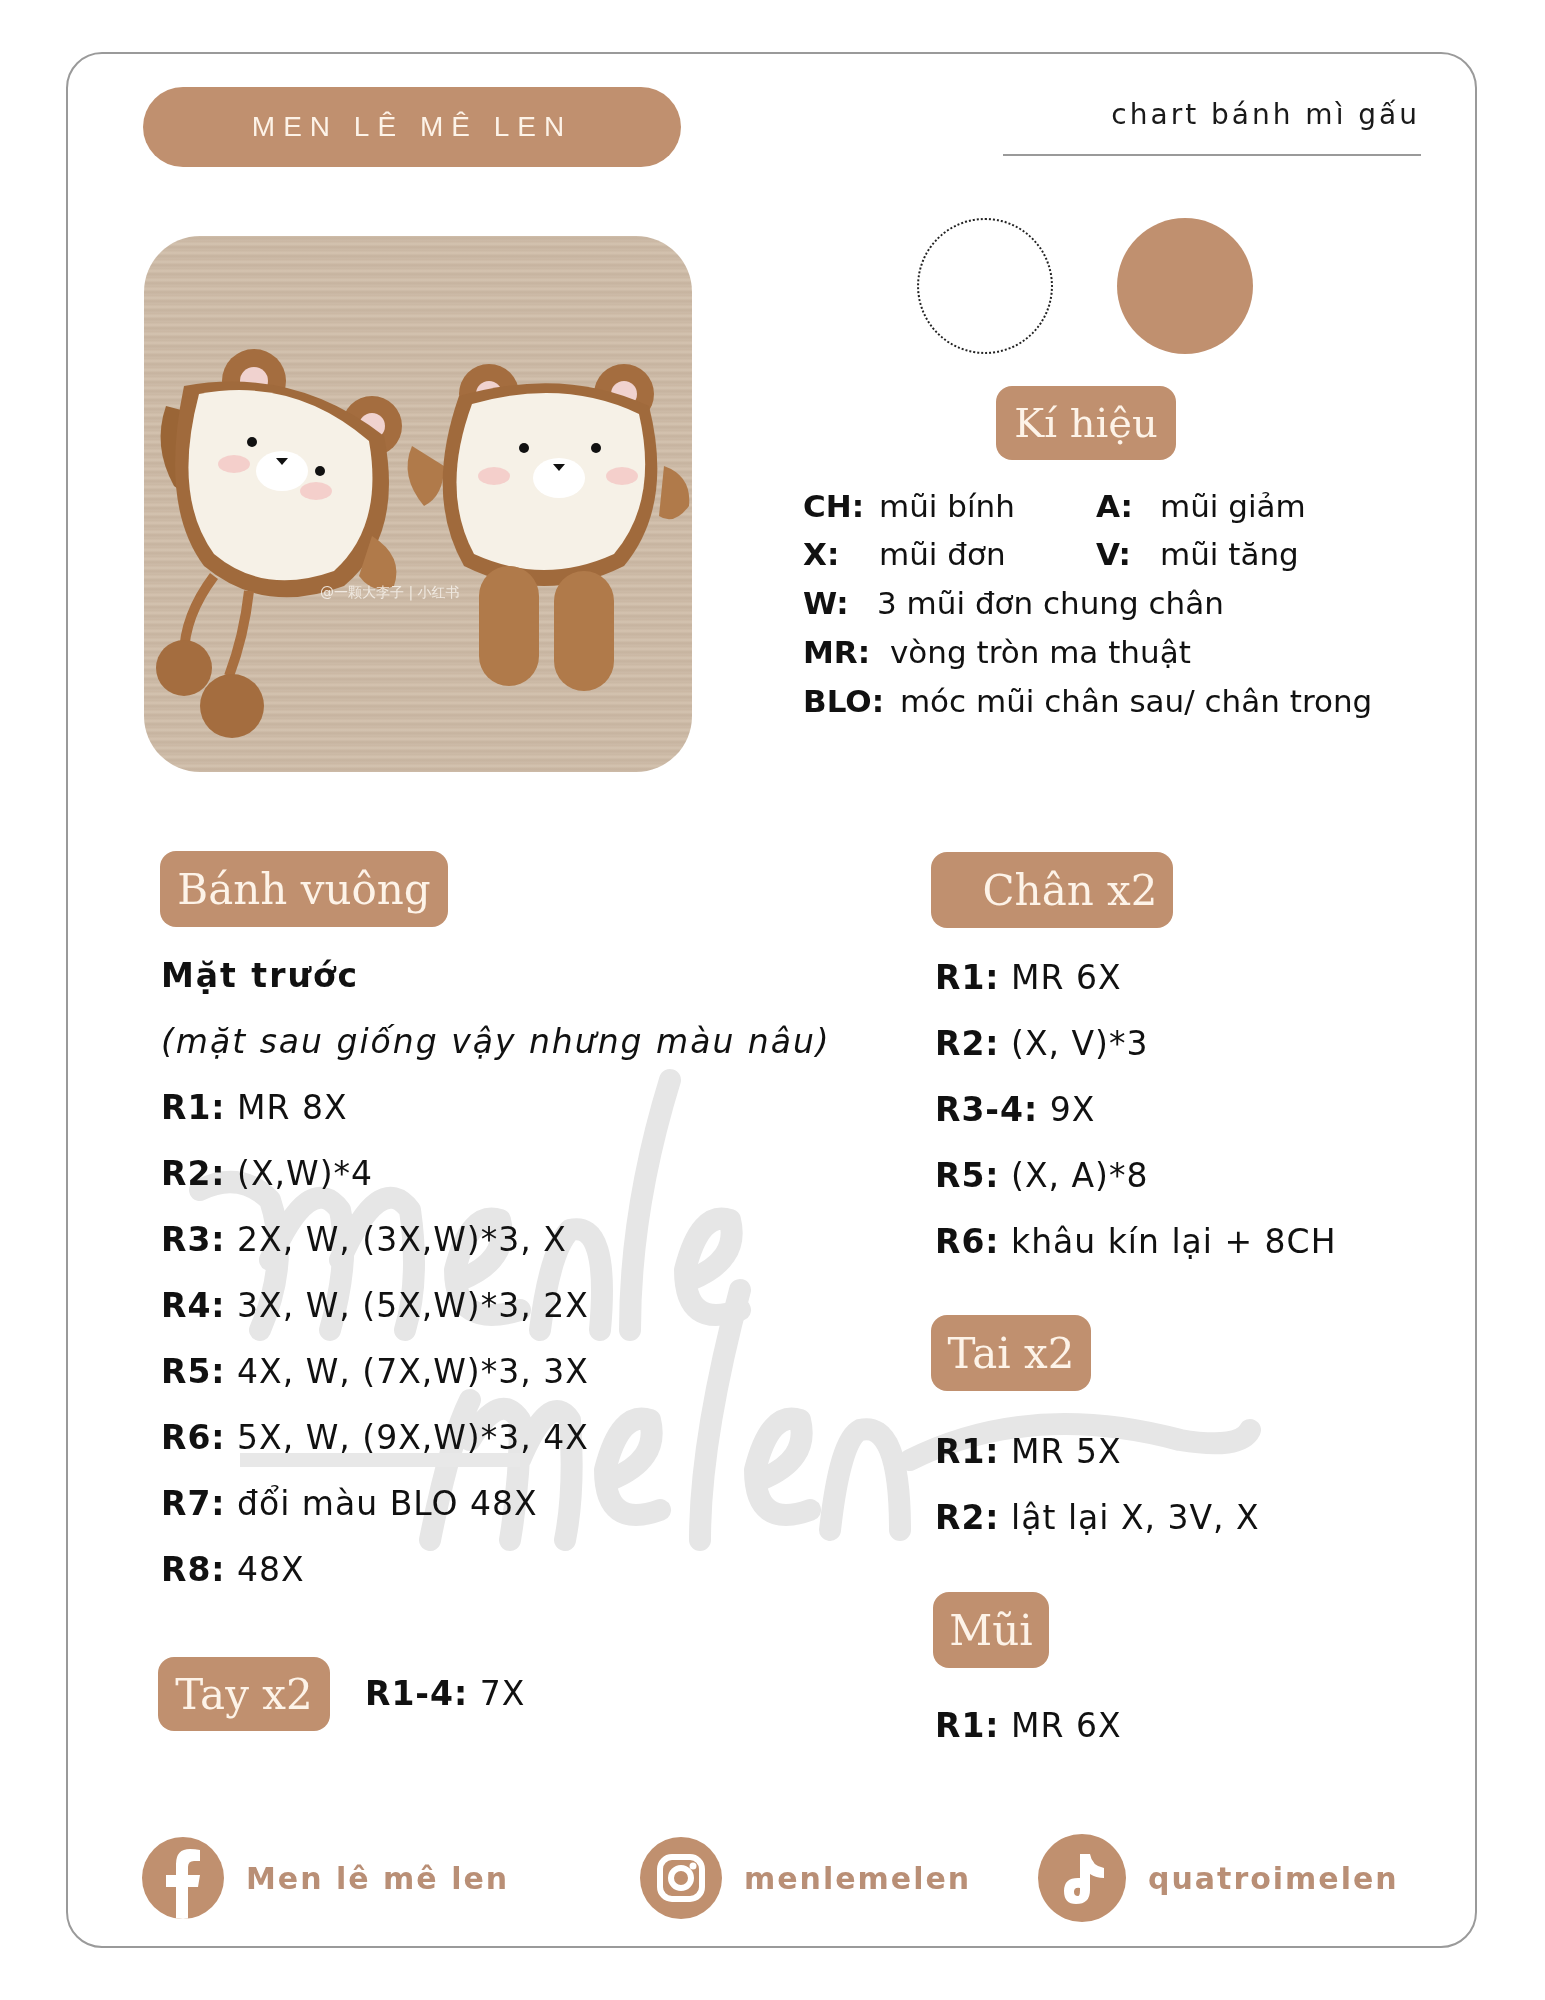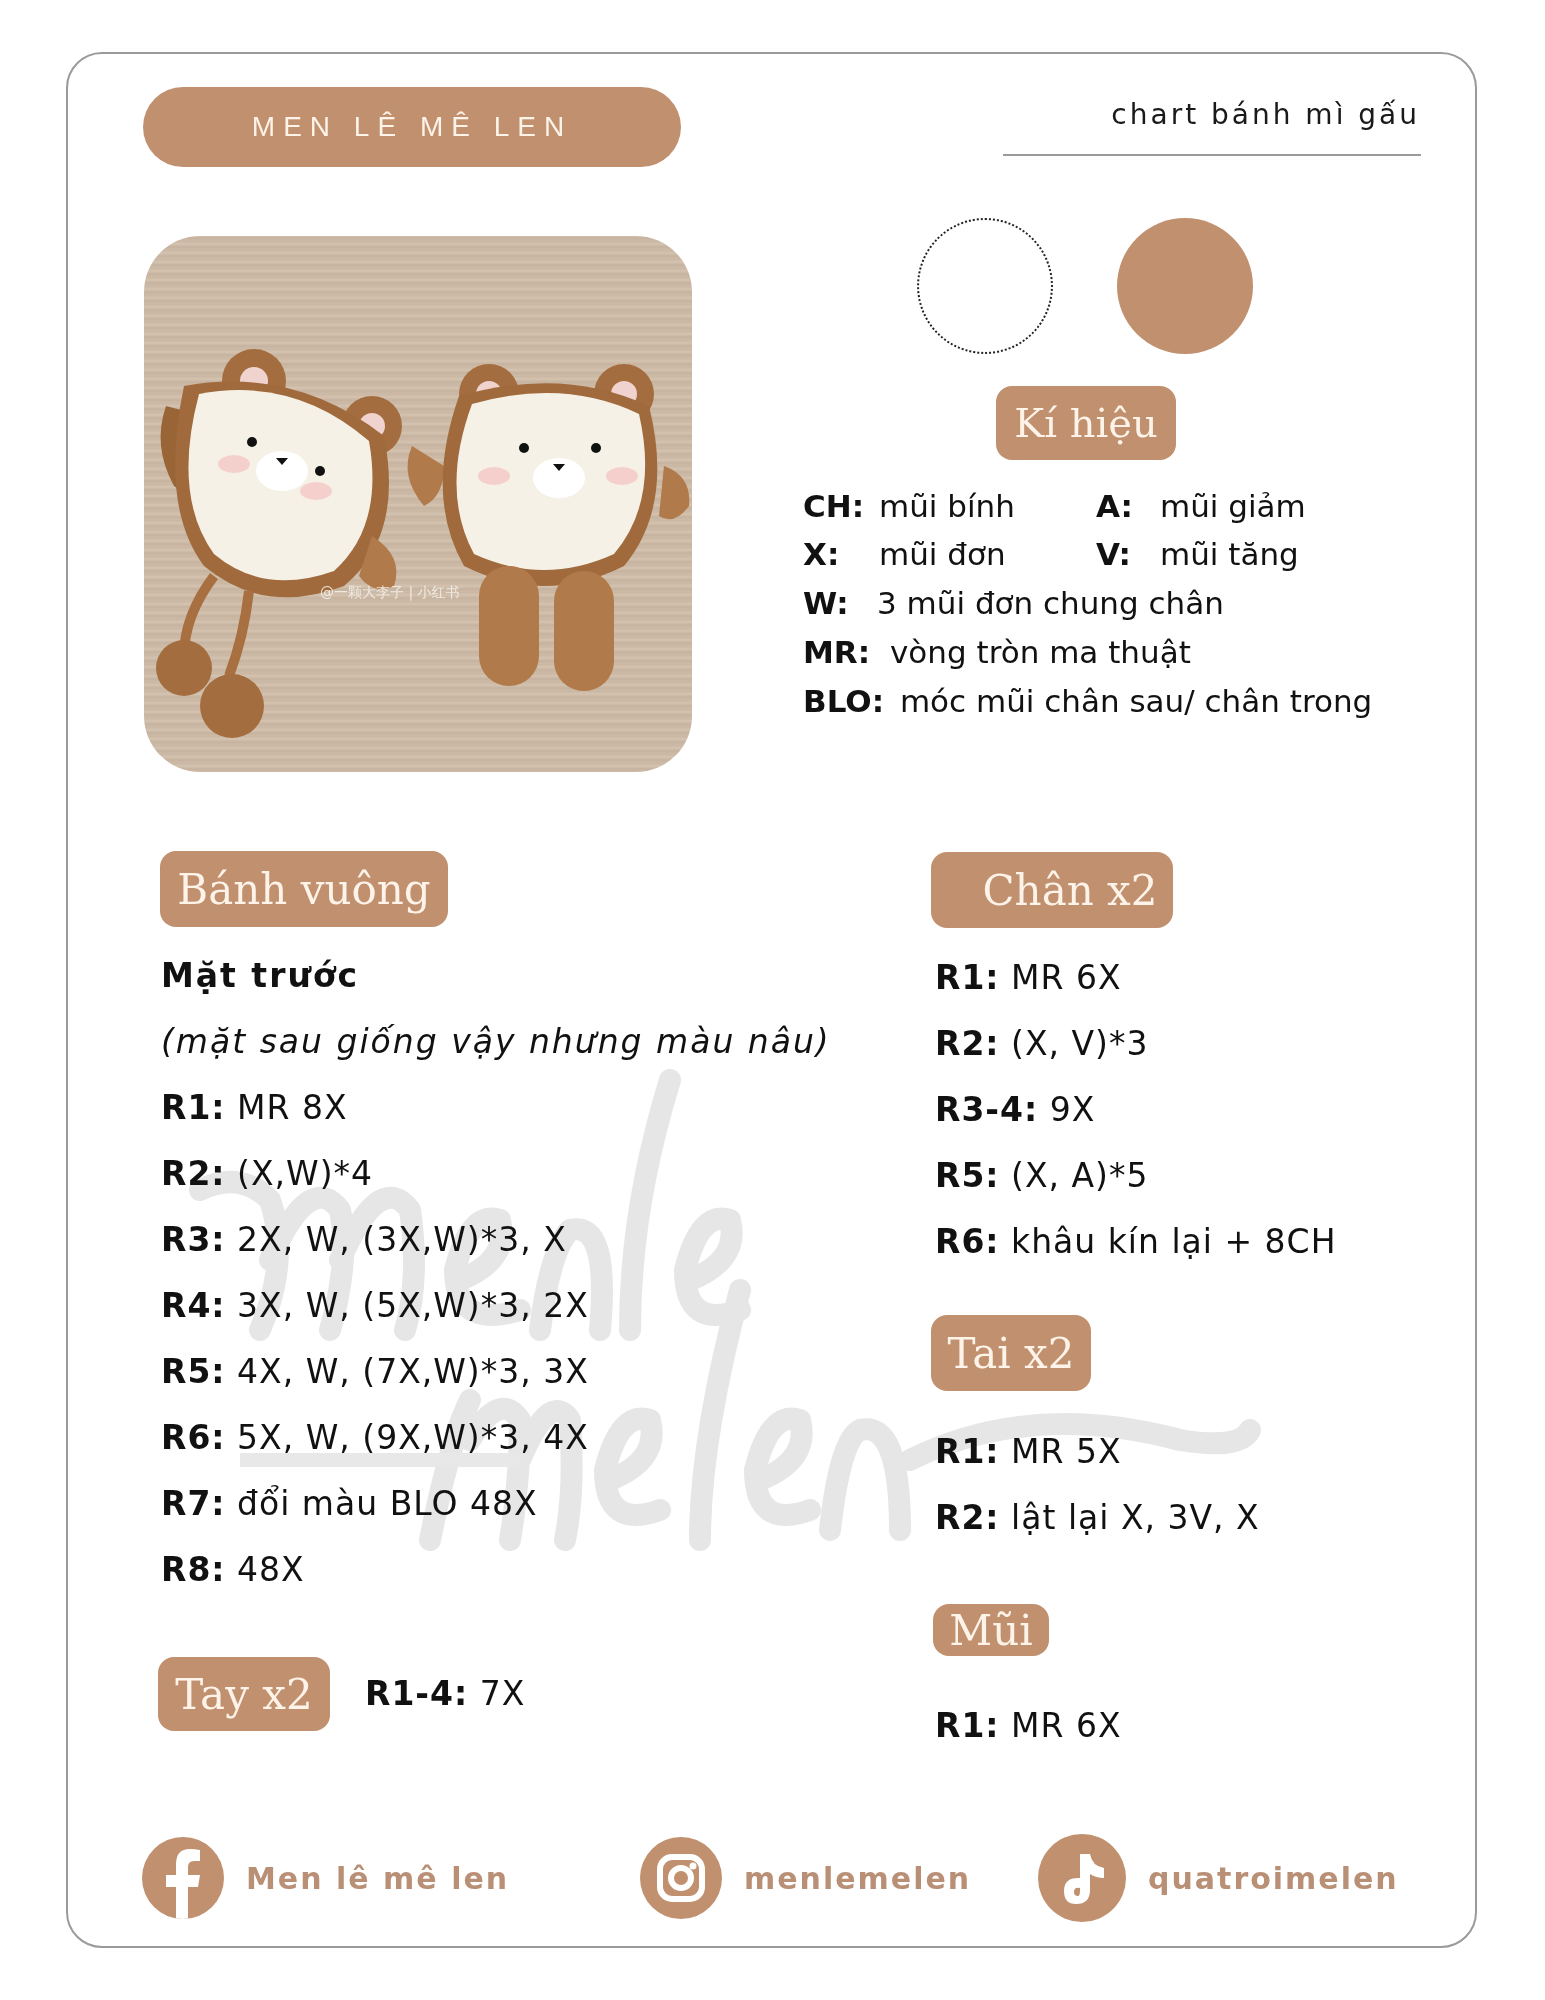--- a/index.html
+++ b/index.html
@@ -44,21 +44,21 @@
   }
 
   .tag {
     position: absolute; background: #c0906f; color: #fdf3e8; border-radius: 16px;
     font-family: "DejaVu Serif", serif; display: flex; align-items: center; justify-content: center;
   }
   .tag-kihieu { left: 996px; top: 386px; width: 180px; height: 74px; font-size: 40px; text-align: center; }
   .tag-banh { left: 160px; top: 851px; width: 288px; height: 76px; font-size: 42px; }
   .tag-chan { left: 931px; top: 852px; width: 206px; height: 76px; font-size: 42px; padding-left: 36px; }
   .tag-tai { left: 931px; top: 1315px; width: 160px; height: 76px; font-size: 42px; }
-  .tag-mui { left: 933px; top: 1592px; width: 116px; height: 52px; font-size: 42px; margin-top: 12px; }
+  .tag-mui { left: 933px; top: 1592px; width: 116px; height: 76px; font-size: 42px; }
   .tag-tay { left: 158px; top: 1657px; width: 172px; height: 74px; font-size: 42px; }
 
   .legend { position: absolute; left: 803px; top: 488px; font-size: 31px; color: #111; }
   .legend .row { position: absolute; white-space: nowrap; height: 40px; }
   .legend b { font-weight: bold; }
 
   .line { position: absolute; white-space: nowrap; font-size: 33px; color: #111; letter-spacing: 1px; }
   .line b { font-weight: bold; }
   .subhead { font-weight: bold; letter-spacing: 2px; }
   .italic { font-style: italic; letter-spacing: 2px; }
@@ -205,21 +205,21 @@
   <span>Tay x2</span>
 </div>
 <div class="line" style="left:365px;top:1674px;"><b>R1-4:</b> <span>7X</span></div>
 
 <div class="tag tag-chan">
   <span>Chân x2</span>
 </div>
 <div class="line" style="left:935px;top:958px;"><b>R1:</b> <span>MR 6X</span></div>
 <div class="line" style="left:935px;top:1024px;"><b>R2:</b> <span>(X, V)*3</span></div>
 <div class="line" style="left:935px;top:1090px;"><b>R3-4:</b> <span>9X</span></div>
-<div class="line" style="left:935px;top:1156px;"><b>R5:</b> <span>(X, A)*5</span></div>
+<div class="line" style="left:935px;top:1156px;"><b>R5:</b> <span>(X, A)*8</span></div>
 <div class="line" style="left:935px;top:1222px;"><b>R6:</b> <span>khâu kín lại + 8CH</span></div>
 
 <div class="tag tag-tai">
   <span>Tai x2</span>
 </div>
 <div class="line" style="left:935px;top:1432px;"><b>R1:</b> <span>MR 5X</span></div>
 <div class="line" style="left:935px;top:1498px;"><b>R2:</b> <span>lật lại X, 3V, X</span></div>
 
 <div class="tag tag-mui">
   <span>Mũi</span>

